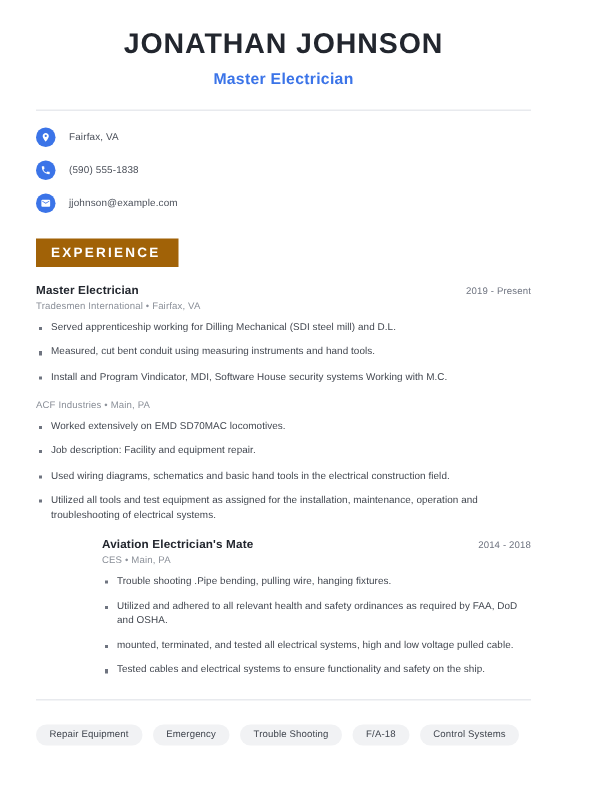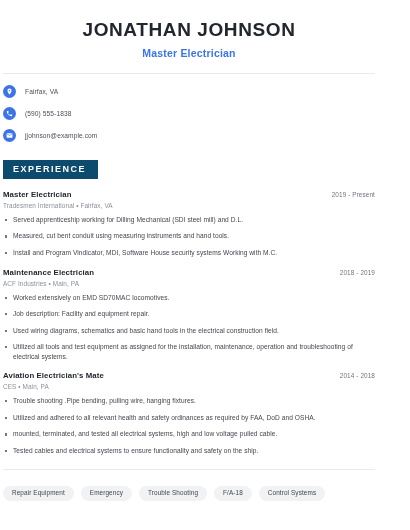--- a/index.html
+++ b/index.html
@@ -11,21 +11,21 @@
     height: 530px;
     background: #ffffff;
     font-family: "Liberation Sans", sans-serif;
     color: #2b2f38;
     overflow: hidden;
   }
   .page {
     width: 378px;
     height: 530px;
     box-sizing: border-box;
-    padding: 0 3px;
+    padding: 0 24px;
     position: relative;
   }
 
   
   .header {
     padding-top: 20px;
     text-align: center;
   }
   .name {
     font-size: 19px;
@@ -74,33 +74,33 @@
   .contact-text {
     font-size: 6.6px;
     color: #4a4f59;
     letter-spacing: 0.1px;
   }
 
   
   .section { margin-top: 16px; }
   .badge {
     display: inline-block;
-    background: #0c4a6e;
+    background: #a16207;
     color: #ffffff;
     font-size: 9px;
     font-weight: bold;
     letter-spacing: 1.5px;
     padding: 5px 12px 5px 10px;
     line-height: 1;
   }
 
   
   .jobs { margin-top: 11px; }
   .job { margin-bottom: 10px; }
-  .job:last-child { margin-bottom: 0; }
+  .job:last-child { margin-bottom: 0; margin-left: 44px; }
   .job-head {
     display: flex;
     justify-content: space-between;
     align-items: baseline;
   }
   .job-title {
     font-size: 7.8px;
     font-weight: bold;
     color: #22262e;
     letter-spacing: 0.1px;
@@ -215,24 +215,20 @@
         </div>
         <div class="job-sub">Tradesmen International  •  Fairfax, VA</div>
         <ul class="bullets">
           <li>Served apprenticeship working for Dilling Mechanical (SDI steel mill) and D.L.</li>
           <li>Measured, cut bent conduit using measuring instruments and hand tools.</li>
           <li>Install and Program Vindicator, MDI, Software House security systems Working with M.C.</li>
         </ul>
       </div>
 
       <div class="job">
-        <div class="job-head">
-          <span class="job-title">Maintenance Electrician</span>
-          <span class="job-date">2018 - 2019</span>
-        </div>
         <div class="job-sub">ACF Industries  •  Main, PA</div>
         <ul class="bullets">
           <li>Worked extensively on EMD SD70MAC locomotives.</li>
           <li>Job description: Facility and equipment repair.</li>
           <li>Used wiring diagrams, schematics and basic hand tools in the electrical construction field.</li>
           <li>Utilized all tools and test equipment as assigned for the installation, maintenance, operation and troubleshooting of electrical systems.</li>
         </ul>
       </div>
 
       <div class="job">

